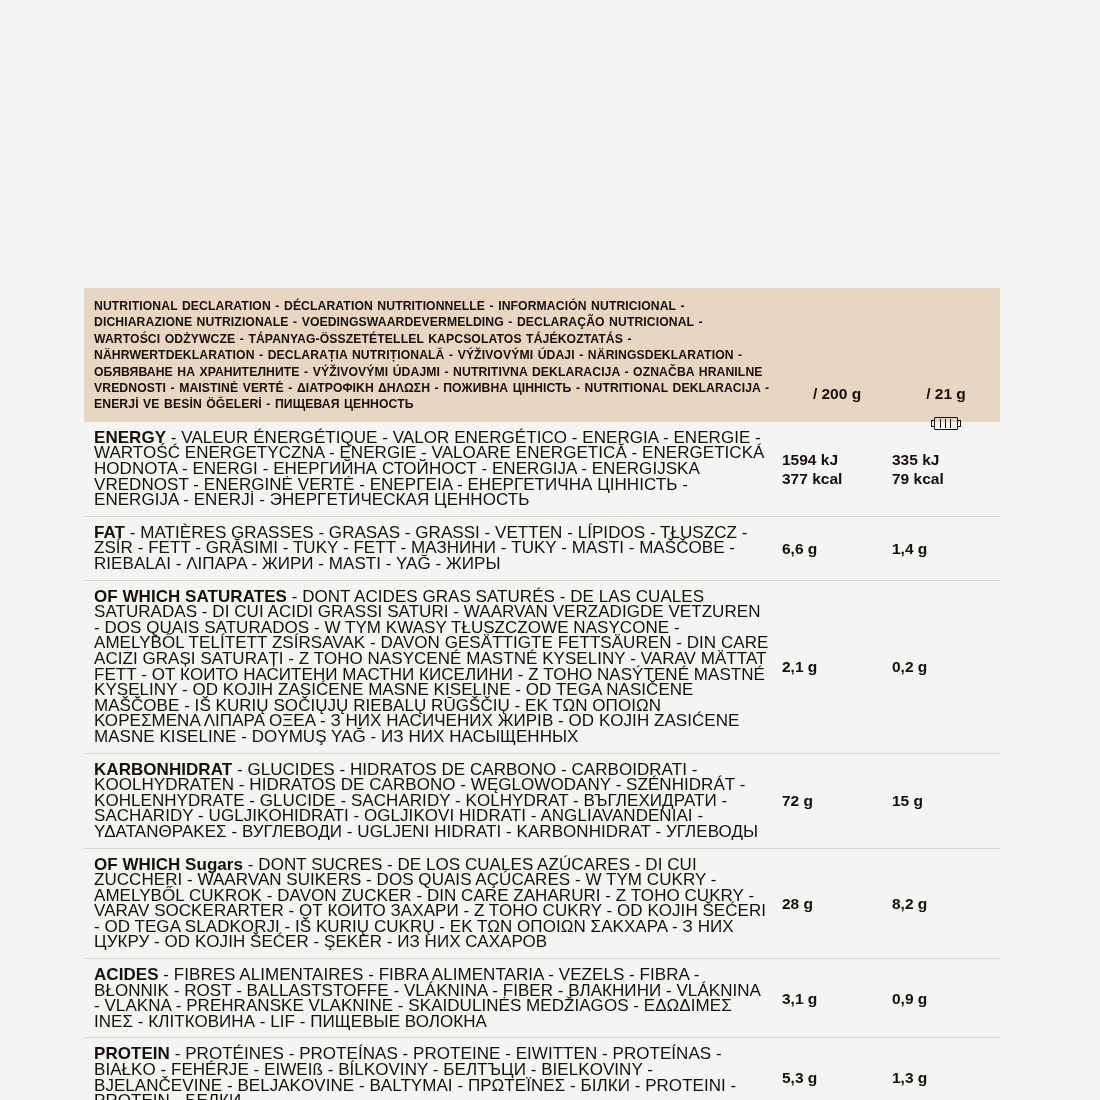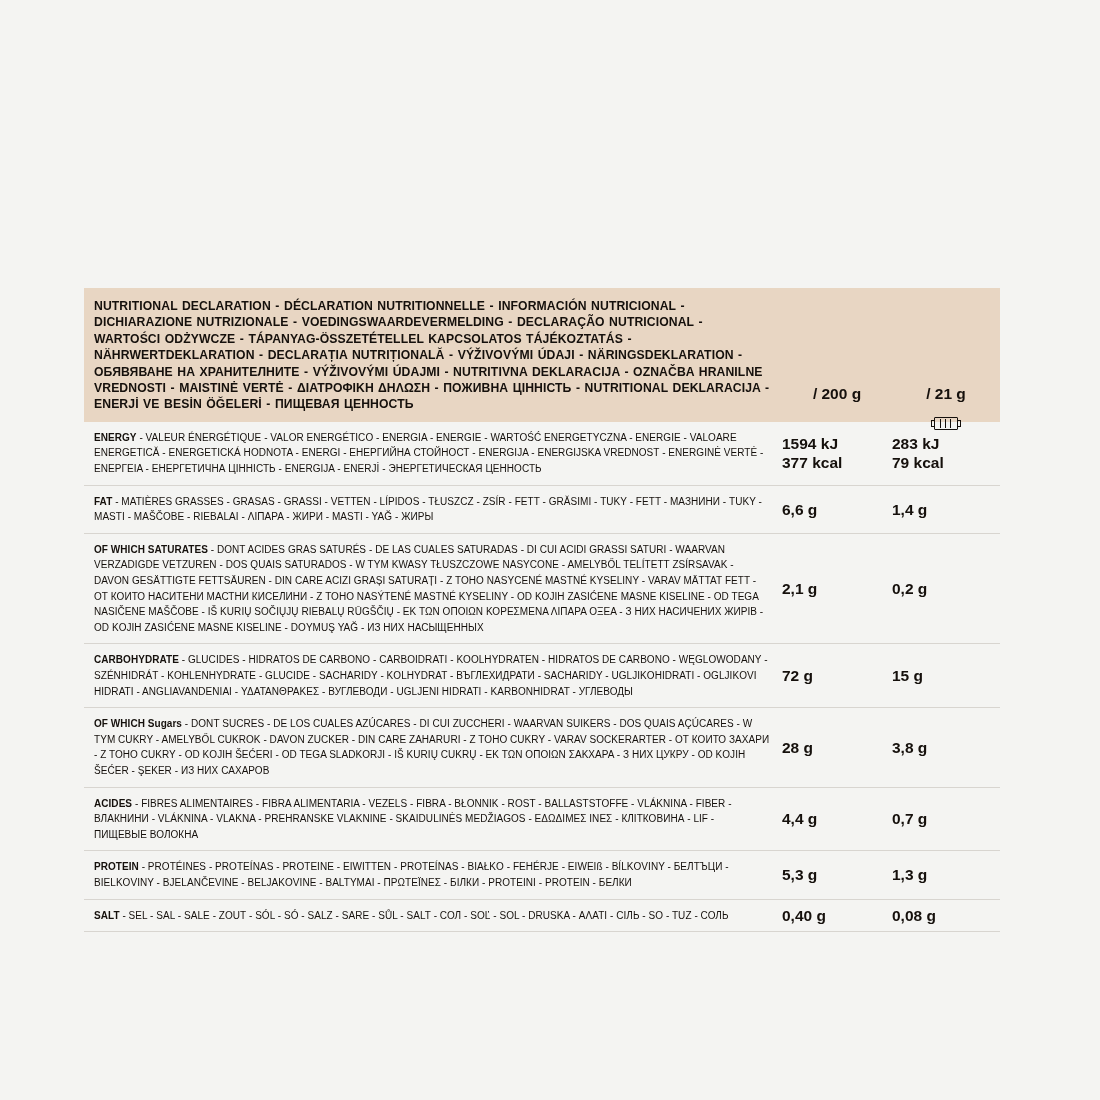--- a/index.html
+++ b/index.html
@@ -100,21 +100,21 @@
   
   tr.data td {
     border-bottom: 1px solid #d8d5d0;
     padding: 0;
     background: transparent;
   }
   tr.data.last td { border-bottom: 1px solid #d8d5d0; }
 
   .desc {
     padding: 8px 12px 8px 10px;
-    font-size: 10px;
+    font-size: 17px;
     line-height: 15.6px;
     color: #15100c;
     text-align: left;
     letter-spacing: 0.05px;
   }
   .desc b {
     font-weight: bold;
   }
   .val {
     font-size: 15.5px;
@@ -163,21 +163,21 @@
       </tr>
     <tr class="data">
           <td>
             <div class="desc"><b>ENERGY</b><span> - VALEUR ÉNERGÉTIQUE - VALOR ENERGÉTICO - ENERGIA - ENERGIE - WARTOŚĆ ENERGETYCZNA - ENERGIE - VALOARE ENERGETICĂ - ENERGETICKÁ HODNOTA - ENERGI - ЕНЕРГИЙНА СТОЙНОСТ - ENERGIJA - ENERGIJSKA VREDNOST - ENERGINĖ VERTĖ - ΕΝΕΡΓΕΙΑ - ЕНЕРГЕТИЧНА ЦІННІСТЬ - ENERGIJA - ENERJİ - ЭНЕРГЕТИЧЕСКАЯ ЦЕННОСТЬ</span></div>
           </td>
           <td class="val">
             <span class="sub">1594 kJ</span>
             <span class="sub">377 kcal</span>
           </td>
           <td class="val">
-            <span class="sub">283 kJ</span>
+            <span class="sub">335 kJ</span>
             <span class="sub">79 kcal</span>
           </td>
         </tr>
         <tr class="data">
           <td>
             <div class="desc"><b>FAT</b><span> - MATIÈRES GRASSES - GRASAS - GRASSI - VETTEN - LÍPIDOS - TŁUSZCZ - ZSÍR - FETT - GRĂSIMI - TUKY - FETT - МАЗНИНИ - TUKY - MASTI - MAŠČOBE - RIEBALAI - ΛΙΠΑΡΑ - ЖИРИ - MASTI - YAĞ - ЖИРЫ</span></div>
           </td>
           <td class="val">
             <span class="sub">6,6 g</span>
           </td>
@@ -191,49 +191,49 @@
           </td>
           <td class="val">
             <span class="sub">2,1 g</span>
           </td>
           <td class="val">
             <span class="sub">0,2 g</span>
           </td>
         </tr>
         <tr class="data">
           <td>
-            <div class="desc"><b>CARBOHYDRATE</b><span> - GLUCIDES - HIDRATOS DE CARBONO - CARBOIDRATI - KOOLHYDRATEN - HIDRATOS DE CARBONO - WĘGLOWODANY - SZÉNHIDRÁT - KOHLENHYDRATE - GLUCIDE - SACHARIDY - KOLHYDRAT - ВЪГЛЕХИДРАТИ - SACHARIDY - UGLJIKOHIDRATI - OGLJIKOVI HIDRATI - ANGLIAVANDENIAI - ΥΔΑΤΑΝΘΡΑΚΕΣ - ВУГЛЕВОДИ - UGLJENI HIDRATI - KARBONHIDRAT - УГЛЕВОДЫ</span></div>
+            <div class="desc"><b>KARBONHIDRAT</b><span> - GLUCIDES - HIDRATOS DE CARBONO - CARBOIDRATI - KOOLHYDRATEN - HIDRATOS DE CARBONO - WĘGLOWODANY - SZÉNHIDRÁT - KOHLENHYDRATE - GLUCIDE - SACHARIDY - KOLHYDRAT - ВЪГЛЕХИДРАТИ - SACHARIDY - UGLJIKOHIDRATI - OGLJIKOVI HIDRATI - ANGLIAVANDENIAI - ΥΔΑΤΑΝΘΡΑΚΕΣ - ВУГЛЕВОДИ - UGLJENI HIDRATI - KARBONHIDRAT - УГЛЕВОДЫ</span></div>
           </td>
           <td class="val">
             <span class="sub">72 g</span>
           </td>
           <td class="val">
             <span class="sub">15 g</span>
           </td>
         </tr>
         <tr class="data">
           <td>
             <div class="desc"><b>OF WHICH Sugars</b><span> - DONT SUCRES - DE LOS CUALES AZÚCARES - DI CUI ZUCCHERI - WAARVAN SUIKERS - DOS QUAIS AÇÚCARES - W TYM CUKRY - AMELYBŐL CUKROK - DAVON ZUCKER - DIN CARE ZAHARURI - Z TOHO CUKRY - VARAV SOCKERARTER - ОТ КОИТО ЗАХАРИ - Z TOHO CUKRY - OD KOJIH ŠEĆERI - OD TEGA SLADKORJI - IŠ KURIŲ CUKRŲ - ΕΚ ΤΩΝ ΟΠΟΙΩΝ ΣΑΚΧΑΡΑ - З НИХ ЦУКРУ - OD KOJIH ŠEĆER - ŞEKER - ИЗ НИХ САХАРОВ</span></div>
           </td>
           <td class="val">
             <span class="sub">28 g</span>
           </td>
           <td class="val">
-            <span class="sub">3,8 g</span>
+            <span class="sub">8,2 g</span>
           </td>
         </tr>
         <tr class="data">
           <td>
             <div class="desc"><b>ACIDES</b><span> - FIBRES ALIMENTAIRES - FIBRA ALIMENTARIA - VEZELS - FIBRA - BŁONNIK - ROST - BALLASTSTOFFE - VLÁKNINA - FIBER - ВЛАКНИНИ - VLÁKNINA - VLAKNA - PREHRANSKE VLAKNINE - SKAIDULINĖS MEDŽIAGOS - ΕΔΩΔΙΜΕΣ ΙΝΕΣ - КЛІТКОВИНА - LIF - ПИЩЕВЫЕ ВОЛОКНА</span></div>
           </td>
           <td class="val">
-            <span class="sub">4,4 g</span>
-          </td>
-          <td class="val">
-            <span class="sub">0,7 g</span>
+            <span class="sub">3,1 g</span>
+          </td>
+          <td class="val">
+            <span class="sub">0,9 g</span>
           </td>
         </tr>
         <tr class="data">
           <td>
             <div class="desc"><b>PROTEIN</b><span> - PROTÉINES - PROTEÍNAS - PROTEINE - EIWITTEN - PROTEÍNAS - BIAŁKO - FEHÉRJE - EIWEIß - BÍLKOVINY - БЕЛТЪЦИ - BIELKOVINY - BJELANČEVINE - BELJAKOVINE - BALTYMAI - ΠΡΩΤΕΪΝΕΣ - БІЛКИ - PROTEINI - PROTEIN - БЕЛКИ</span></div>
           </td>
           <td class="val">
             <span class="sub">5,3 g</span>
           </td>
           <td class="val">

